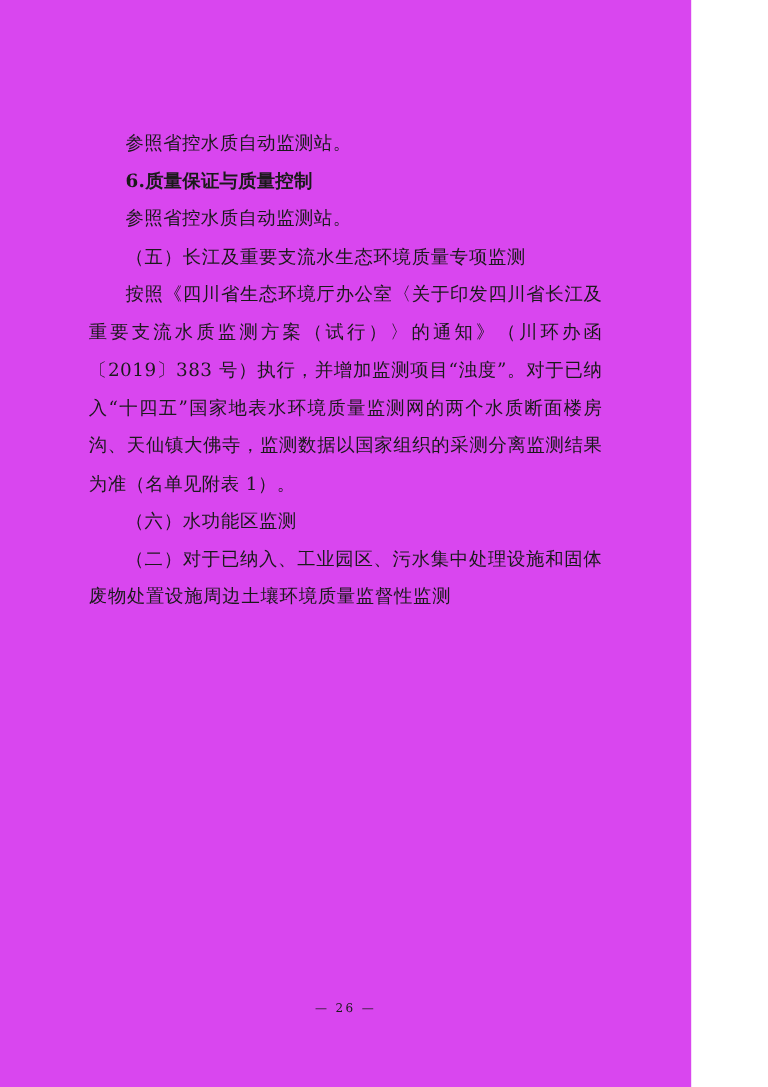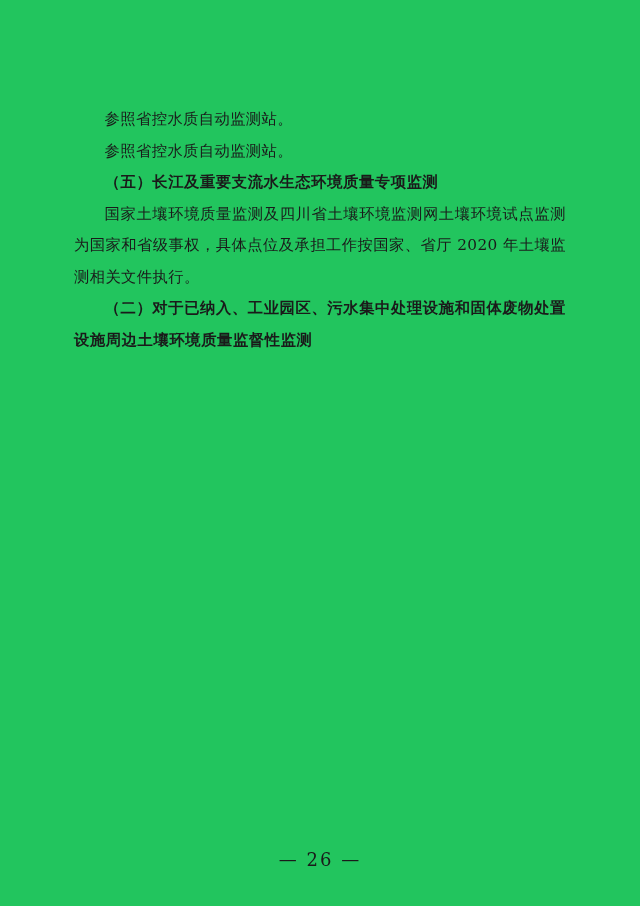--- a/index.html
+++ b/index.html
@@ -9,85 +9,87 @@
   }
   body {
     width: 640px;
     height: 906px;
     font-family: "DejaVu Serif", "Liberation Serif", serif;
     color: #1a1a1a;
     position: relative;
     overflow: hidden;
   }
   .page {
-    width: 640px;
+    width: 576px;
     height: 906px;
     box-sizing: border-box;
     padding: 104px 74px 0 74px;
     position: relative;
-    background: #22c55e;
+    background: #d946ef;
   }
   .doc-body {
     font-size: 15.3px;
     line-height: 2.06;
     letter-spacing: 0.4px;
     text-align: justify;
     text-justify: inter-ideograph;
   }
   p {
     margin: 0;
     padding: 0;
   }
   .para {
     text-indent: 2em;
   }
   .heading {
-    font-weight: bold;
+    font-weight: normal;
     text-indent: 2em;
     letter-spacing: 0.6px;
   }
   .heading-num {
     font-weight: bold;
     text-indent: 2em;
     letter-spacing: 0.2px;
   }
   .heading-center {
     font-weight: bold;
     text-indent: 2em;
     letter-spacing: 1.2px;
   }
   .footer {
     position: absolute;
     left: 0;
     right: 0;
-    bottom: 36px;
+    bottom: 60px;
     text-align: center;
-    font-size: 18px;
+    font-size: 10px;
     letter-spacing: 2px;
     color: #1a1a1a;
   }
 </style>
 </head>
 <body>
 
 <div class="page">
   <div class="doc-body">
 
     <p class="para">参照省控水质自动监测站。</p>
 
+    <p class="heading-num">6.质量保证与质量控制</p>
 
     <p class="para">参照省控水质自动监测站。</p>
 
     <p class="heading">（五）长江及重要支流水生态环境质量专项监测</p>
 
+    <p class="para">按照《四川省生态环境厅办公室〈关于印发四川省长江及重要支流水质监测方案（试行）〉的通知》（川环办函〔2019〕383 号）执行，并增加监测项目“浊度”。对于已纳入“十四五”国家地表水环境质量监测网的两个水质断面楼房沟、天仙镇大佛寺，监测数据以国家组织的采测分离监测结果为准（名单见附表 1）。</p>
+
+    <p class="heading">（六）水功能区监测</p>
 
 
 
 
-
-    <p class="para">国家土壤环境质量监测及四川省土壤环境监测网土壤环境试点监测为国家和省级事权，具体点位及承担工作按国家、省厅 2020 年土壤监测相关文件执行。</p>
 
     <p class="heading">（二）对于已纳入、工业园区、污水集中处理设施和固体废物处置设施周边土壤环境质量监督性监测</p>
 
   </div>
 
   <div class="footer">— 26 —</div>
 </div>
 
 </body></html>

